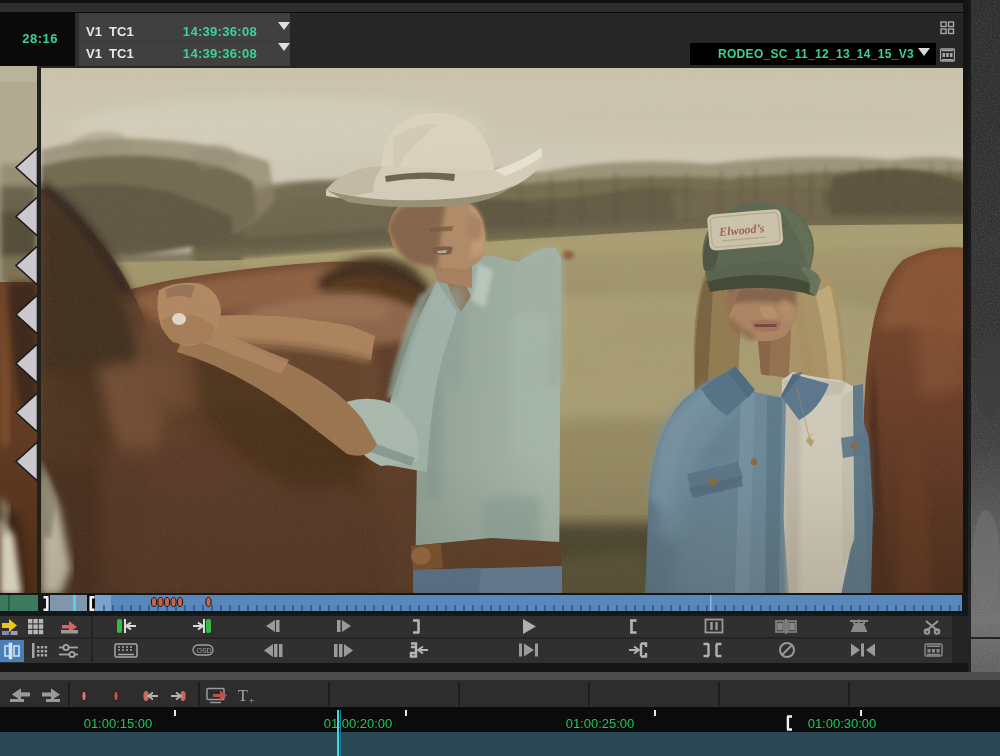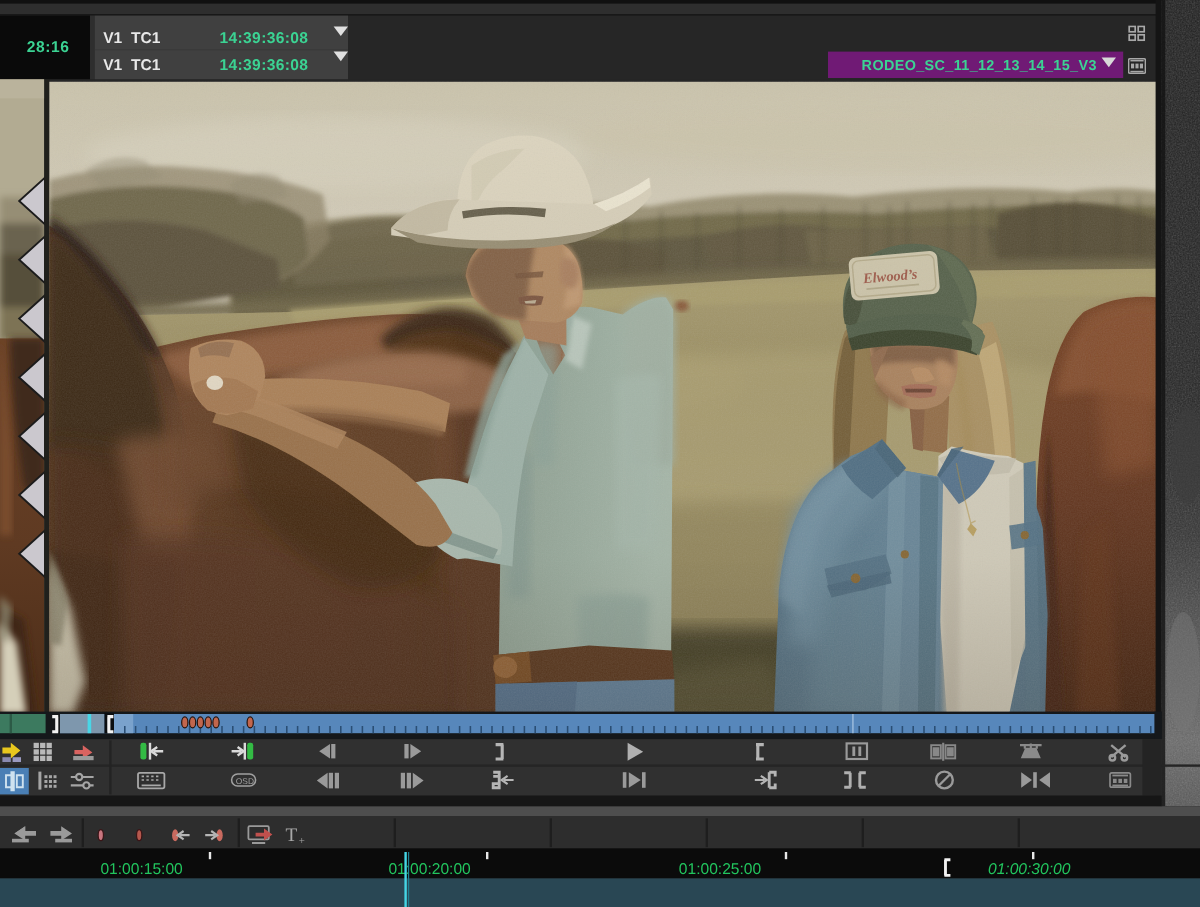--- a/index.html
+++ b/index.html
@@ -25,21 +25,21 @@
   <div class="abs" style="left:79px;top:13px;width:211px;height:53px;background:#404040;">
     <div class="abs" style="left:7px;top:11px;width:197px;height:22px;color:#e8e8e8;font-size:13px;font-weight:bold;">V1&nbsp;&nbsp;TC1</div>
     <div class="abs grn" style="left:0;top:11px;width:178px;text-align:right;font-size:13px;font-weight:bold;letter-spacing:0.3px;">14:39:36:08</div>
     <div class="abs" style="left:199px;top:9px;width:0;height:0;border-left:6px solid transparent;border-right:6px solid transparent;border-top:8px solid #e0e0e0;"></div>
     <div class="abs" style="left:0;top:28px;width:211px;height:1px;background:#3a3a3a;"></div>
     <div class="abs" style="left:7px;top:33px;width:197px;height:22px;color:#e8e8e8;font-size:13px;font-weight:bold;">V1&nbsp;&nbsp;TC1</div>
     <div class="abs grn" style="left:0;top:33px;width:178px;text-align:right;font-size:13px;font-weight:bold;letter-spacing:0.3px;">14:39:36:08</div>
     <div class="abs" style="left:199px;top:30px;width:0;height:0;border-left:6px solid transparent;border-right:6px solid transparent;border-top:8px solid #e0e0e0;"></div>
   </div>
 
-  <div class="abs" style="left:690px;top:43px;width:246px;height:22px;background:#701a75;">
+  <div class="abs" style="left:690px;top:43px;width:246px;height:22px;background:#000000;">
     <div class="abs grn" style="left:0;top:4px;width:252px;text-align:center;font-size:12px;font-weight:bold;letter-spacing:0.3px;">RODEO_SC_11_12_13_14_15_V3</div>
     <div class="abs" style="left:228px;top:5px;width:0;height:0;border-left:6px solid transparent;border-right:6px solid transparent;border-top:8px solid #d8d8d8;"></div>
   </div>
 
   <svg class="abs" style="left:940px;top:21px;" width="15" height="42" viewBox="0 0 15 42">
     <g fill="none" stroke="#a8a8a8" stroke-width="1.4">
       <rect x="1" y="1" width="5" height="4.5"></rect>
         <rect x="8.5" y="1" width="5" height="4.5"></rect>
       <rect x="1" y="8" width="5" height="4.5"></rect>
         <rect x="8.5" y="8" width="5" height="4.5"></rect>
@@ -609,21 +609,21 @@
       <path d="M213 8 h7 v-3.5 l7 5 l-7 5 v-3.5 h-7 z" fill="#c0504d"></path>
       <text x="238" y="15" font-family="Liberation Serif" font-size="16" fill="#a8a8a8">T</text>
       <text x="249" y="17" font-family="Liberation Serif" font-size="9" fill="#a8a8a8">+</text>
     </svg>
   </div>
 
   <div class="abs" style="left:0;top:707px;width:1000px;height:25px;background:#0b0b0b;color:#22c55e;font-size:13px;">
     <div class="abs" style="left:68px;top:9px;width:100px;text-align:center;">01:00:15:00</div>
     <div class="abs" style="left:308px;top:9px;width:100px;text-align:center;">01:00:20:00</div>
     <div class="abs" style="left:550px;top:9px;width:100px;text-align:center;">01:00:25:00</div>
-    <div class="abs" style="left:792px;top:9px;width:100px;text-align:right;font-style:italic;">01:00:30:00</div>
+    <div class="abs" style="left:792px;top:9px;width:100px;text-align:center;">01:00:30:00</div>
     <div class="abs" style="left:174px;top:3px;width:2px;height:6px;background:#e8e8e8;"></div>
     <div class="abs" style="left:405px;top:3px;width:2px;height:6px;background:#e8e8e8;"></div>
     <div class="abs" style="left:654px;top:3px;width:2px;height:6px;background:#e8e8e8;"></div>
     <div class="abs" style="left:860px;top:3px;width:2px;height:6px;background:#e8e8e8;"></div>
     <svg class="abs" style="left:783px;top:8px;" width="12" height="16" viewBox="0 0 12 16">
         <path d="M9 1.5 h-5 M4.9 1.5 v13 M9 14.5 h-5" stroke="#f2f2f2" stroke-width="2.4" fill="none"></path>
       </svg>
   </div>
 
   <div class="abs" style="left:0;top:732px;width:1000px;height:24px;background:#294754;"></div>

